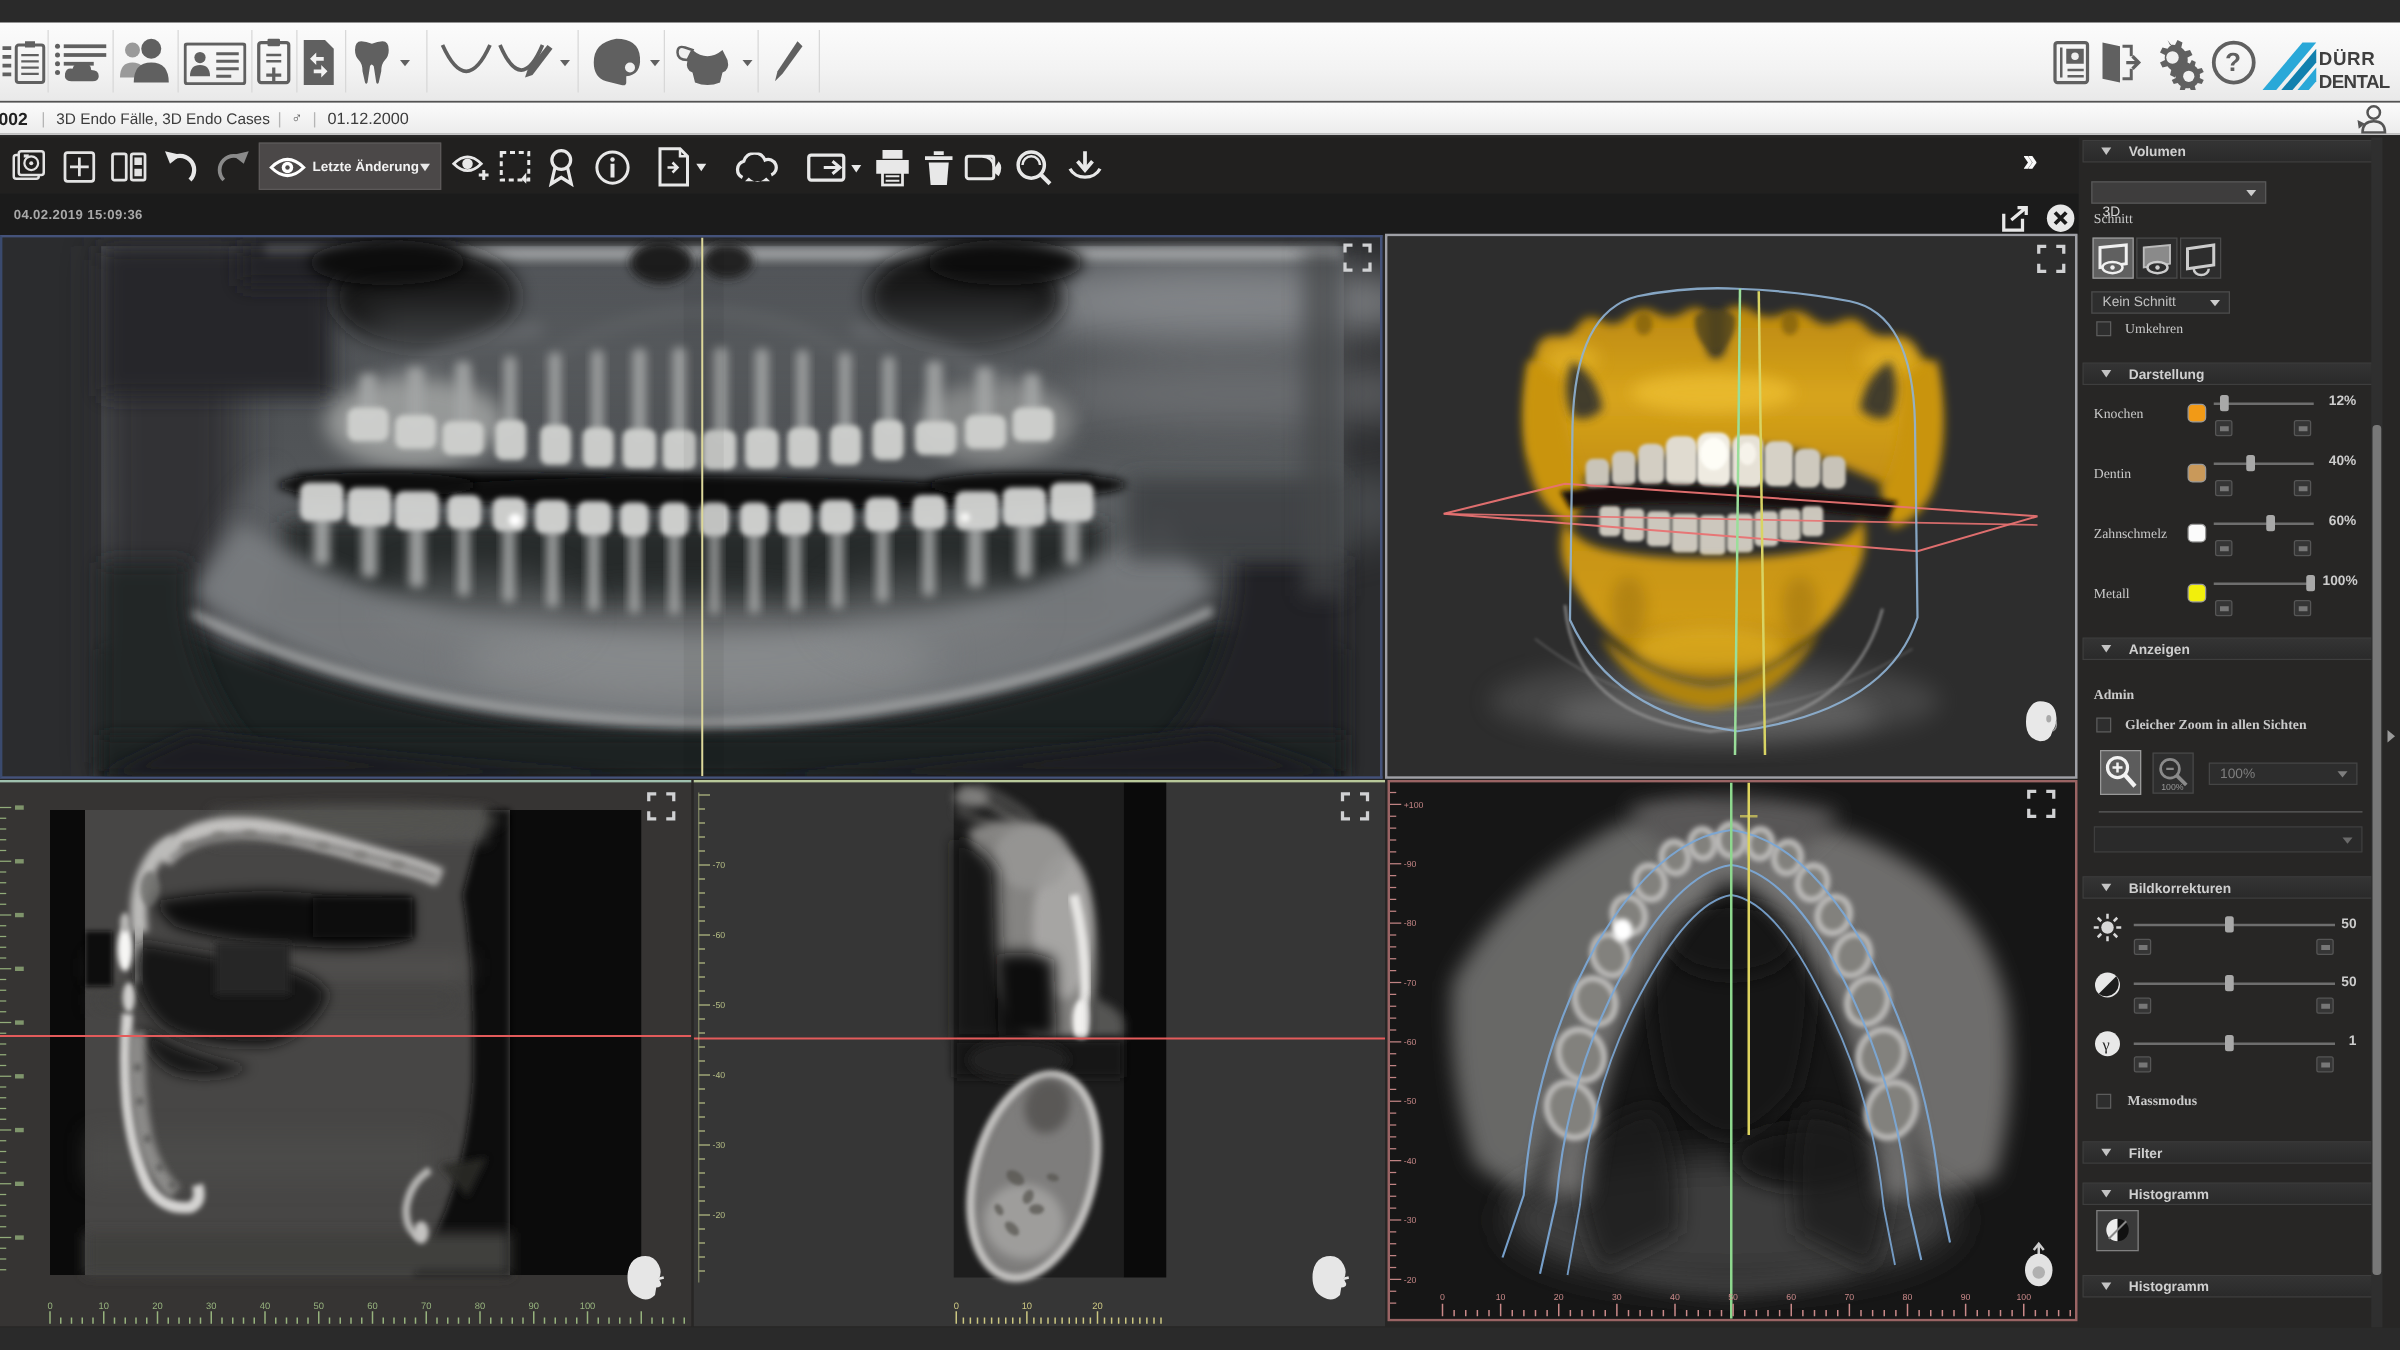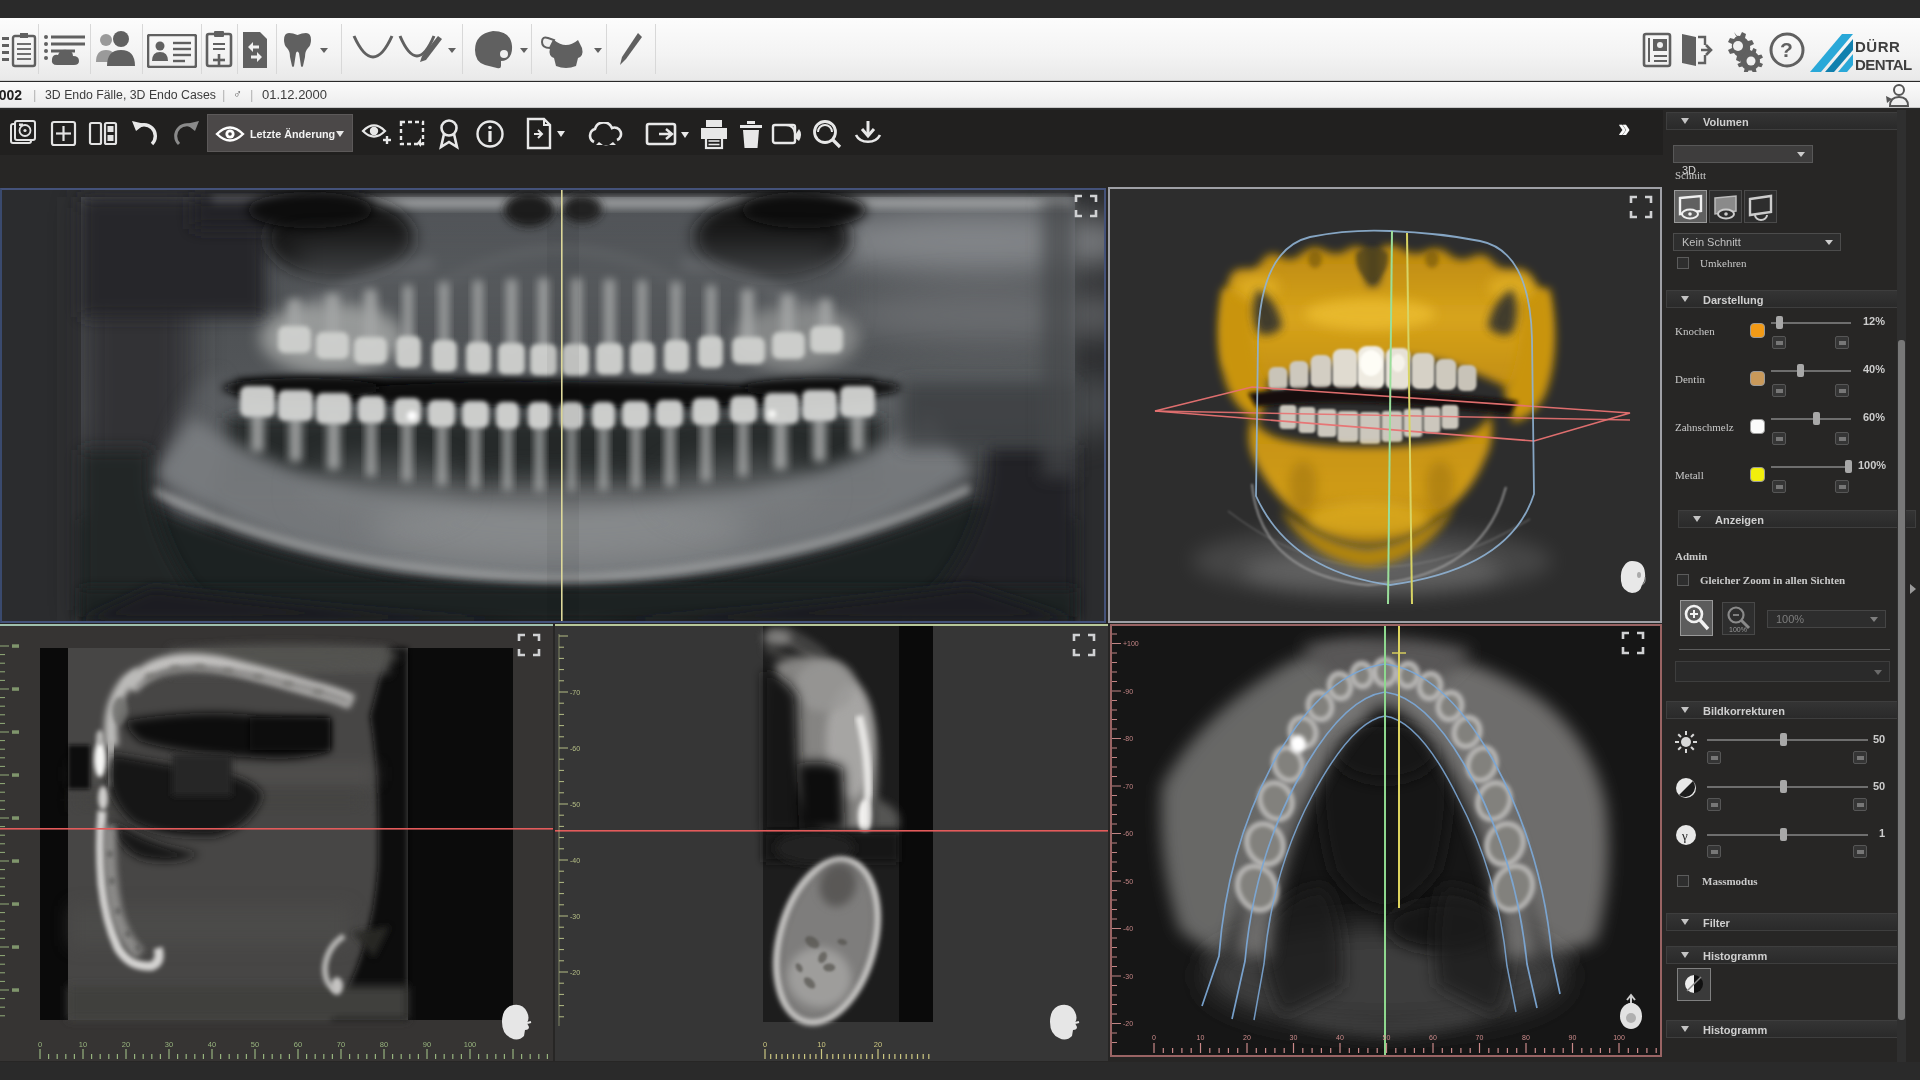--- a/index.html
+++ b/index.html
@@ -324,20 +324,31 @@
         <path d="M9 14 a7 7 0 0 1 14 0" fill="none" stroke="#e8e8e8" stroke-width="2"></path>
         <line x1="24" y1="22" x2="31" y2="29" stroke="#e8e8e8" stroke-width="3.2"></line>
       </svg>
     <svg style="position:absolute;left:852px;top:9px;" width="32" height="30" viewBox="0 0 32 30">
         <line x1="16" y1="2" x2="16" y2="16" stroke="#e8e8e8" stroke-width="3"></line>
         <path d="M10 10 L16 17 L22 10" fill="none" stroke="#e8e8e8" stroke-width="3"></path>
         <path d="M4 16 a13 11 0 0 0 24 0" fill="none" stroke="#e8e8e8" stroke-width="2.6"></path>
       </svg>
     <span style="position:absolute;left:1618px;top:3px;color:#fafafa;font-size:26px;font-weight:bold;letter-spacing:-5px;">››</span>
   </div>
+  <div class="abs" id="datebar">
+      <span>04.02.2019 15:09:36</span>
+  <svg style="position:absolute;left:1601px;top:9px;" width="26" height="22" viewBox="0 0 26 22">
+        <path d="M2 7 L2 20 L17 20 L17 11" fill="none" stroke="#e8e8e8" stroke-width="2.6"></path>
+        <path d="M8 12 L20 2 M13 2 L20 2 L20 8" fill="none" stroke="#e8e8e8" stroke-width="2.6"></path>
+      </svg>
+  <svg style="position:absolute;left:1636px;top:7px;" width="25" height="25" viewBox="0 0 25 25">
+        <circle cx="12.5" cy="12.5" r="11" fill="#e8e8e8"></circle>
+        <path d="M8 8 L17 17 M17 8 L8 17" stroke="#1b1b1b" stroke-width="3"></path>
+      </svg>
+ </div>
 
   <div class="abs" id="vp-pano">
       <svg style="position:absolute;left:0;top:0;" width="1102" height="431" viewBox="0 0 1102 431">
 <defs>
 <filter id="pb2" x="-50%" y="-50%" width="200%" height="200%">
             <feGaussianBlur stdDeviation="2"></feGaussianBlur>
           </filter>
 <filter id="pb4" x="-50%" y="-50%" width="200%" height="200%">
             <feGaussianBlur stdDeviation="4"></feGaussianBlur>
           </filter>
@@ -1187,21 +1198,21 @@
           <ellipse cx="16" cy="23" rx="8" ry="4.5" fill="#2d2d2d" stroke="#cccccc" stroke-width="2"></ellipse>
           <circle cx="16" cy="23" r="1.8" fill="#ccc"></circle>
         </svg>
     </div>
     <div style="position:absolute;left:81px;top:80px;width:33px;height:33px;background:#2d2d2d;border:1px solid #4a4a4a;">
       <svg width="31" height="31" viewBox="0 0 31 31">
           <path d="M5 8 L26 5 L26 21 L5 24 Z" fill="none" stroke="#cccccc" stroke-width="2.4"></path>
           <path d="M10 24 a6 5 0 0 0 12 0" fill="none" stroke="#cccccc" stroke-width="2"></path>
         </svg>
     </div>
-    <div class="ddown" style="left:10px;top:123px;width:168px;height:18px;background:#2e2e2e;border-color:#4c4c4c;color:#c0c0c0;">
+    <div class="ddown" style="left:10px;top:123px;width:111px;height:18px;background:#2e2e2e;border-color:#4c4c4c;color:#c0c0c0;">
         <span style="position:absolute;left:8px;top:2px;">Kein Schnitt</span>
         <span class="dtri"></span>
       </div>
     <div class="cb" style="left:14px;top:147px;"></div>
     <div class="slab" style="left:37px;top:147px;">Umkehren</div>
     <div class="shead" style="top:180px;">
         <span class="tri"></span>
         <span class="st">Darstellung</span>
       </div>
 
@@ -1229,21 +1240,21 @@
     <div class="stepbtn" style="left:172px;top:322px;"></div>
     <div class="sval" style="left:200px;top:301px;">60%</div>
 
     <div class="slab" style="left:12px;top:359px;">Metall</div>
     <div class="swatch" style="left:87px;top:357px;background:#f2ef0c;"></div>
     <div class="track" style="left:108px;top:356px;width:80px;"></div>
     <div class="thumb" style="left:182px;top:350px;"></div>
     <div class="stepbtn" style="left:109px;top:370px;"></div>
     <div class="stepbtn" style="left:172px;top:370px;"></div>
     <div class="sval" style="left:195px;top:349px;">100%</div>
-    <div class="shead" style="top:400px;margin-left:12px;">
+    <div class="shead" style="top:400px;">
         <span class="tri"></span>
         <span class="st">Anzeigen</span>
       </div>
     <div class="slab" style="left:12px;top:440px;font-weight:bold;">Admin</div>
     <div class="cb" style="left:14px;top:464px;"></div>
     <div class="slab" style="left:37px;top:464px;font-weight:bold;">Gleicher Zoom in allen Sichten</div>
     <div style="position:absolute;left:17px;top:490px;width:33px;height:36px;background:#5c5c5c;border:1px solid #999;">
       <svg width="31" height="34" viewBox="0 0 31 34">
           <circle cx="13" cy="13" r="8" fill="none" stroke="#f2f2f2" stroke-width="2.6"></circle>
           <line x1="19" y1="19" x2="27" y2="28" stroke="#f2f2f2" stroke-width="3.4"></line>

